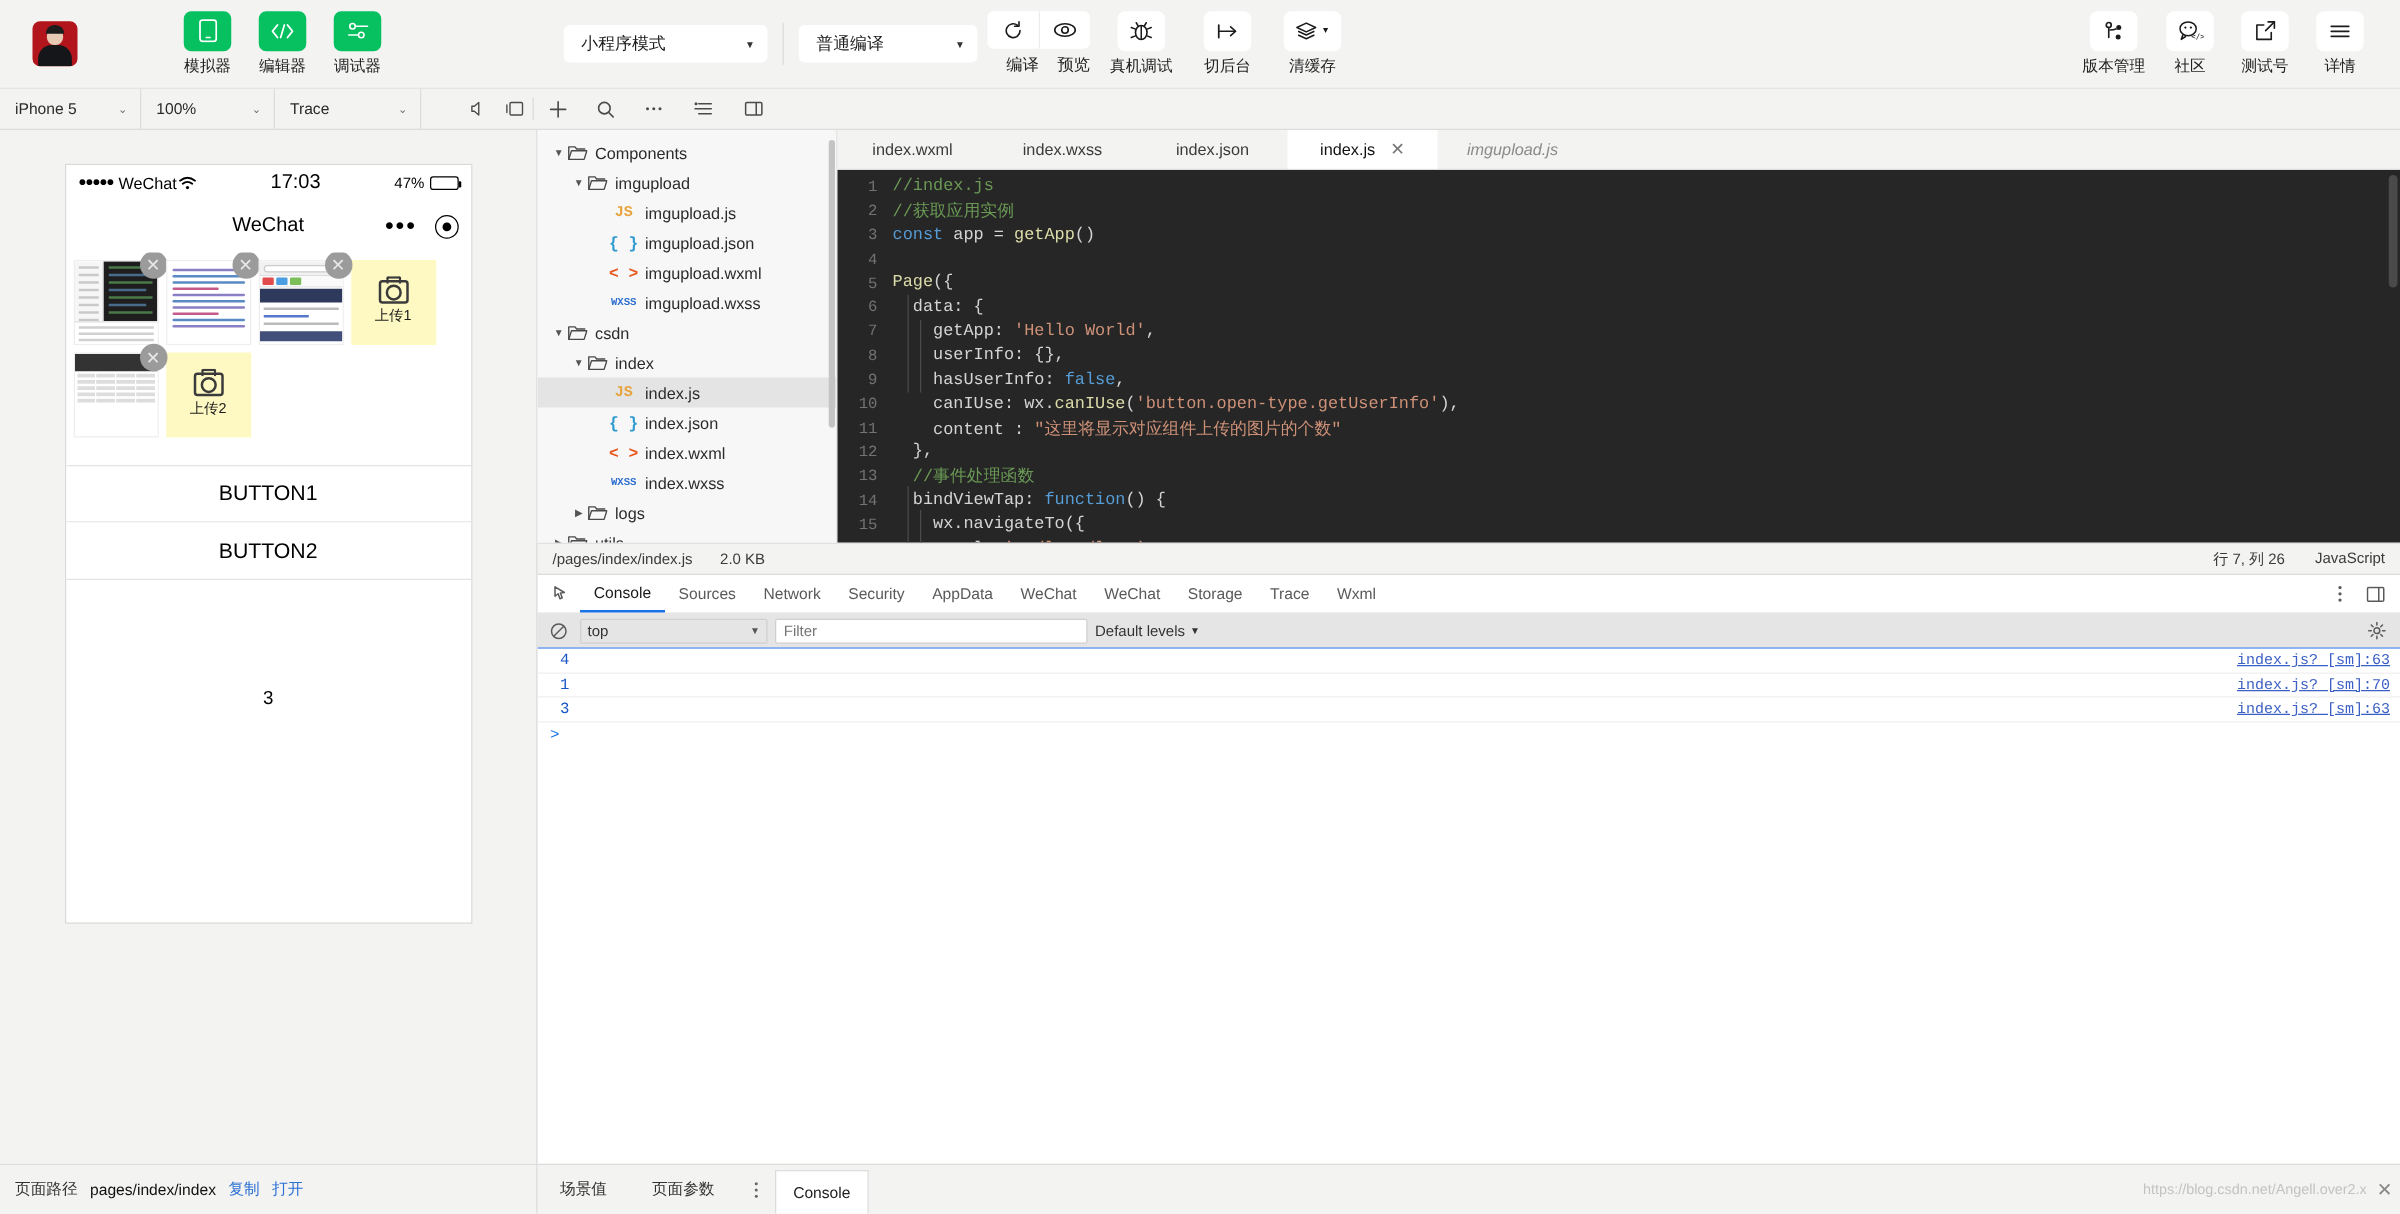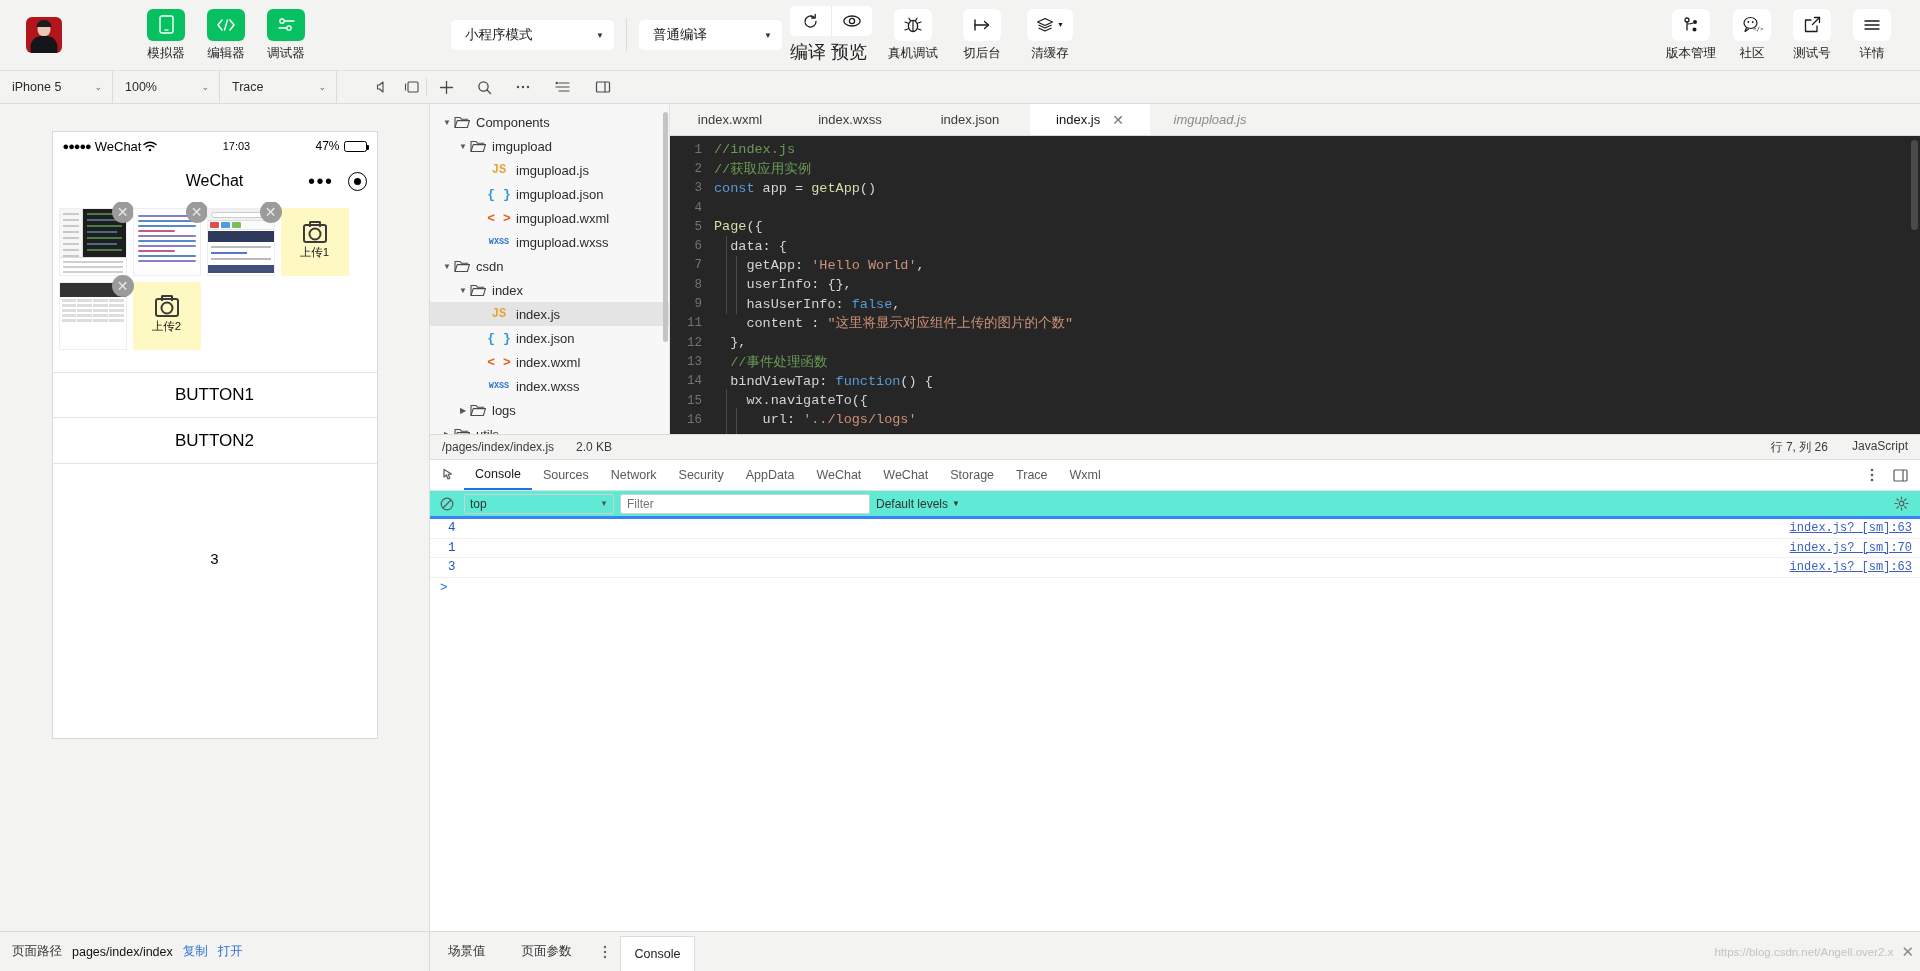--- a/index.html
+++ b/index.html
@@ -51,21 +51,21 @@
 
   .tb-btncol { display:flex; flex-direction:column; align-items:center; }
   .tb-pairrow { display: flex; }
   .tb-pair-btn {
     width: 41px; height: 30px; background: #fff; display: flex; align-items: center;
     justify-content: center; cursor: pointer;
   }
   .tb-pair-btn:first-child { border-radius: 5px 0 0 5px; }
   .tb-pair-btn:last-child { border-radius: 0 5px 5px 0; border-left: 1px solid #ececec; }
   .tb-pair-lbls { display: flex; }
-  .tb-pair-lbls span { width: 41px; text-align: left; font-size: 18px; color: #222; margin-top: 4px; }
+  .tb-pair-lbls span { width: 41px; text-align: right; font-size: 13px; color: #222; margin-top: 4px; }
 
   .spacer { flex: 1; }
 
   
   .subbar {
     height: 34px; background: #f3f3f2; display: flex; align-items: stretch;
     border-top: 1px solid #e0e0df; border-bottom: 1px solid #dcdcdb; flex: 0 0 34px;
   }
   .sb-sel {
     display: flex; align-items: center; justify-content: space-between;
@@ -93,21 +93,21 @@
     width: 326px; height: 608px; background: #fff; border: 1px solid #d9d9d9;
     display: flex; flex-direction: column; overflow: hidden;
   }
   .ph-status {
     height: 28px; display: flex; align-items: center; padding: 0 10px;
     font-size: 12.5px; color: #000; flex: 0 0 28px;
   }
   .ph-dots { letter-spacing: -1px; font-size: 11px; }
   .ph-carrier { margin-left: 4px; font-size: 13px; }
   .wifi-ico { margin-left: 2px; }
-  .ph-time { flex: 1; text-align: center; font-weight: 500; font-size: 11px; }
+  .ph-time { flex: 1; text-align: center; font-weight: 500; font-size: 16px; }
   .ph-batt { display: flex; align-items: center; gap: 4px; font-size: 12px; }
   .batt-shape {
     width: 23px; height: 11px; border: 1px solid #000; border-radius: 2.5px;
     position: relative; padding: 1.5px;
   }
   .batt-shape::after { content:''; position:absolute; right:-3.5px; top:3px; width:2px; height:5px;
     background:#000; border-radius:0 1px 1px 0; }
   .batt-fill { height: 100%; background: #000; border-radius: 1px; }
 
   .ph-nav { height: 42px; display:flex; align-items:center; justify-content:center;
@@ -264,22 +264,22 @@
   .dt-inspect { width: 30px; display:flex; align-items:center; justify-content:center;
     cursor:pointer; color:#5a5a5a; }
   .dt-tab { padding: 0 11px; font-size: 12.5px; color: #5a5a5a; cursor: pointer;
     height: 100%; display: flex; align-items: center; }
   .dt-tab.active { color: #1a1a1a; border-bottom: 2px solid #1a73e8; }
   .dt-right { margin-left: auto; display: flex; align-items: center; gap: 4px; padding-right: 8px; }
   .dt-ico { width: 24px; height: 24px; display:flex; align-items:center; justify-content:center;
     cursor:pointer; color:#5a5a5a; }
 
   .dt-filterbar {
-    height: 28px; display: flex; align-items: center; border-bottom: 3px solid #3b82f6;
-    padding: 0 6px; gap: 6px; flex: 0 0 28px; background:#5eead4;
+    height: 28px; display: flex; align-items: center; border-bottom: 1px solid #3b82f6;
+    padding: 0 6px; gap: 6px; flex: 0 0 28px; background:#e5e5e5;
   }
   .ban-ico { width: 22px; display:flex; align-items:center; justify-content:center; cursor:pointer; }
   .ctx-sel {
     display: flex; align-items: center; justify-content: space-between;
     width: 150px; height: 20px; border: 1px solid #d0d0d0; border-radius: 2px;
     padding: 0 5px; font-size: 12px; color: #333; cursor: pointer;
   }
   .ctx-sel .cv { font-size: 8px; color:#555; }
   .filter-inp {
     width: 250px; height: 20px; border: 1px solid #d0d0d0; border-radius: 2px;
@@ -891,20 +891,24 @@
                 </div>
                 <div class="cl">
                   <span class="ln">8</span>
                   <span class="ct"><span class="pl">    userInfo: {},</span></span>
                 </div>
                 <div class="cl">
                   <span class="ln">9</span>
                   <span class="ct"><span class="pl">    hasUserInfo: </span><span class="kw">false</span><span class="pl">,</span></span>
                 </div>
                 <div class="cl">
+                  <span class="ln">10</span>
+                  <span class="ct"><span class="pl">    canIUse: wx.</span><span class="fn">canIUse</span><span class="pl">(</span><span class="st">'button.open-type.getUserInfo'</span><span class="pl">),</span></span>
+                </div>
+                <div class="cl">
                   <span class="ln">11</span>
                   <span class="ct"><span class="pl">    content : </span><span class="st">"这里将显示对应组件上传的图片的个数"</span></span>
                 </div>
                 <div class="cl">
                   <span class="ln">12</span>
                   <span class="ct"><span class="pl">  },</span></span>
                 </div>
                 <div class="cl">
                   <span class="ln">13</span>
                   <span class="ct"><span class="cm">  //事件处理函数</span></span>

